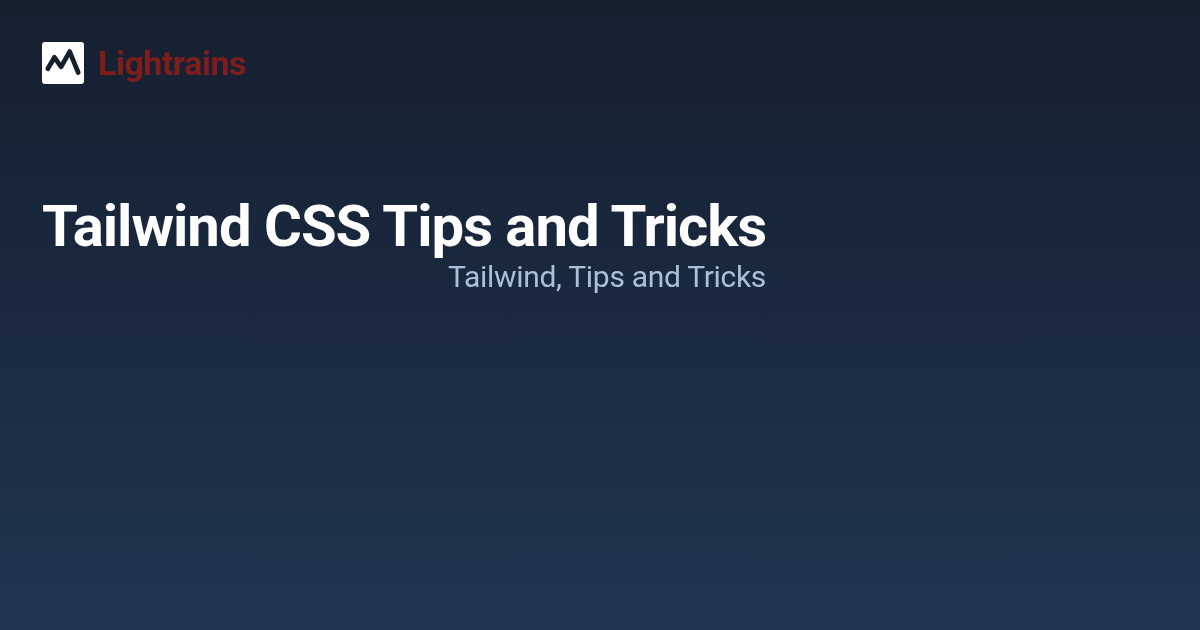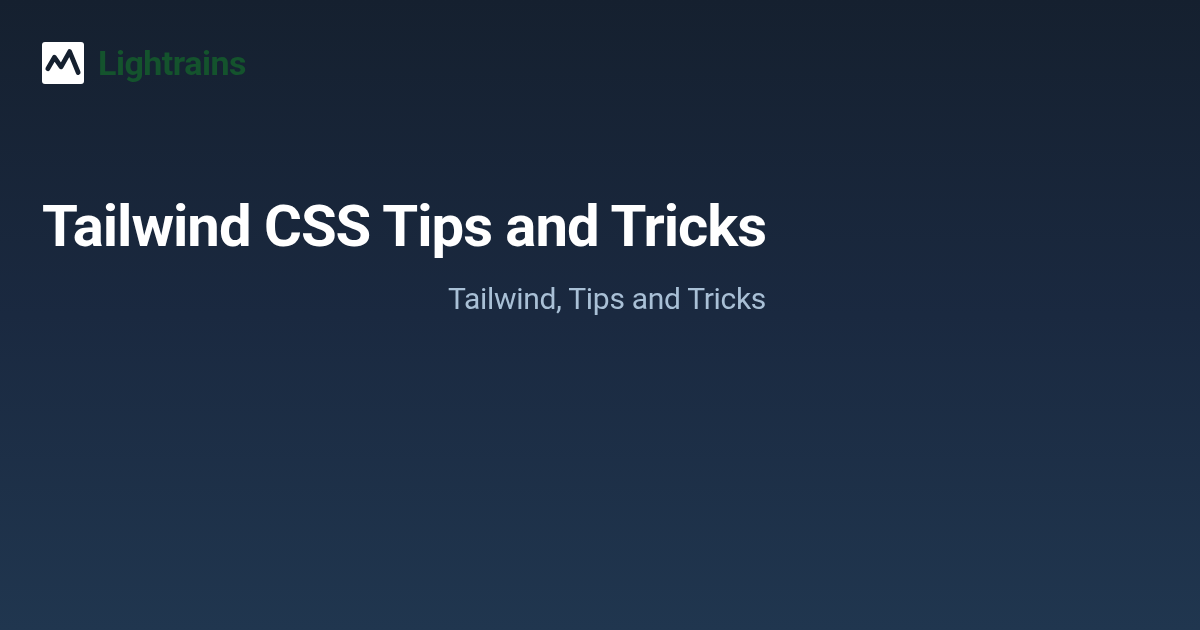--- a/index.html
+++ b/index.html
@@ -30,37 +30,36 @@
       border-radius: 3px;
       display: flex;
       align-items: center;
       justify-content: center;
     }
     .logo-icon svg {
       width: 38px;
       height: 38px;
     }
     .brand-name {
-      color: #14532d;
+      color: #7f1d1d;
       font-size: 34px;
       font-weight: 700;
       letter-spacing: -0.5px;
     }
     .content {
       position: absolute;
       top: 195px;
       left: 42px;
     }
     .page-title {
       color: #ffffff;
       font-size: 58px;
       font-weight: 700;
       letter-spacing: -1px;
       line-height: 1.1;
-      margin-bottom: 22px;
     }
     .page-subtitle {
       color: #a9c0d6;
       font-size: 30px;
       font-weight: 400;
       letter-spacing: -0.3px;
       text-align: right;
     }
   </style>
 </head>

